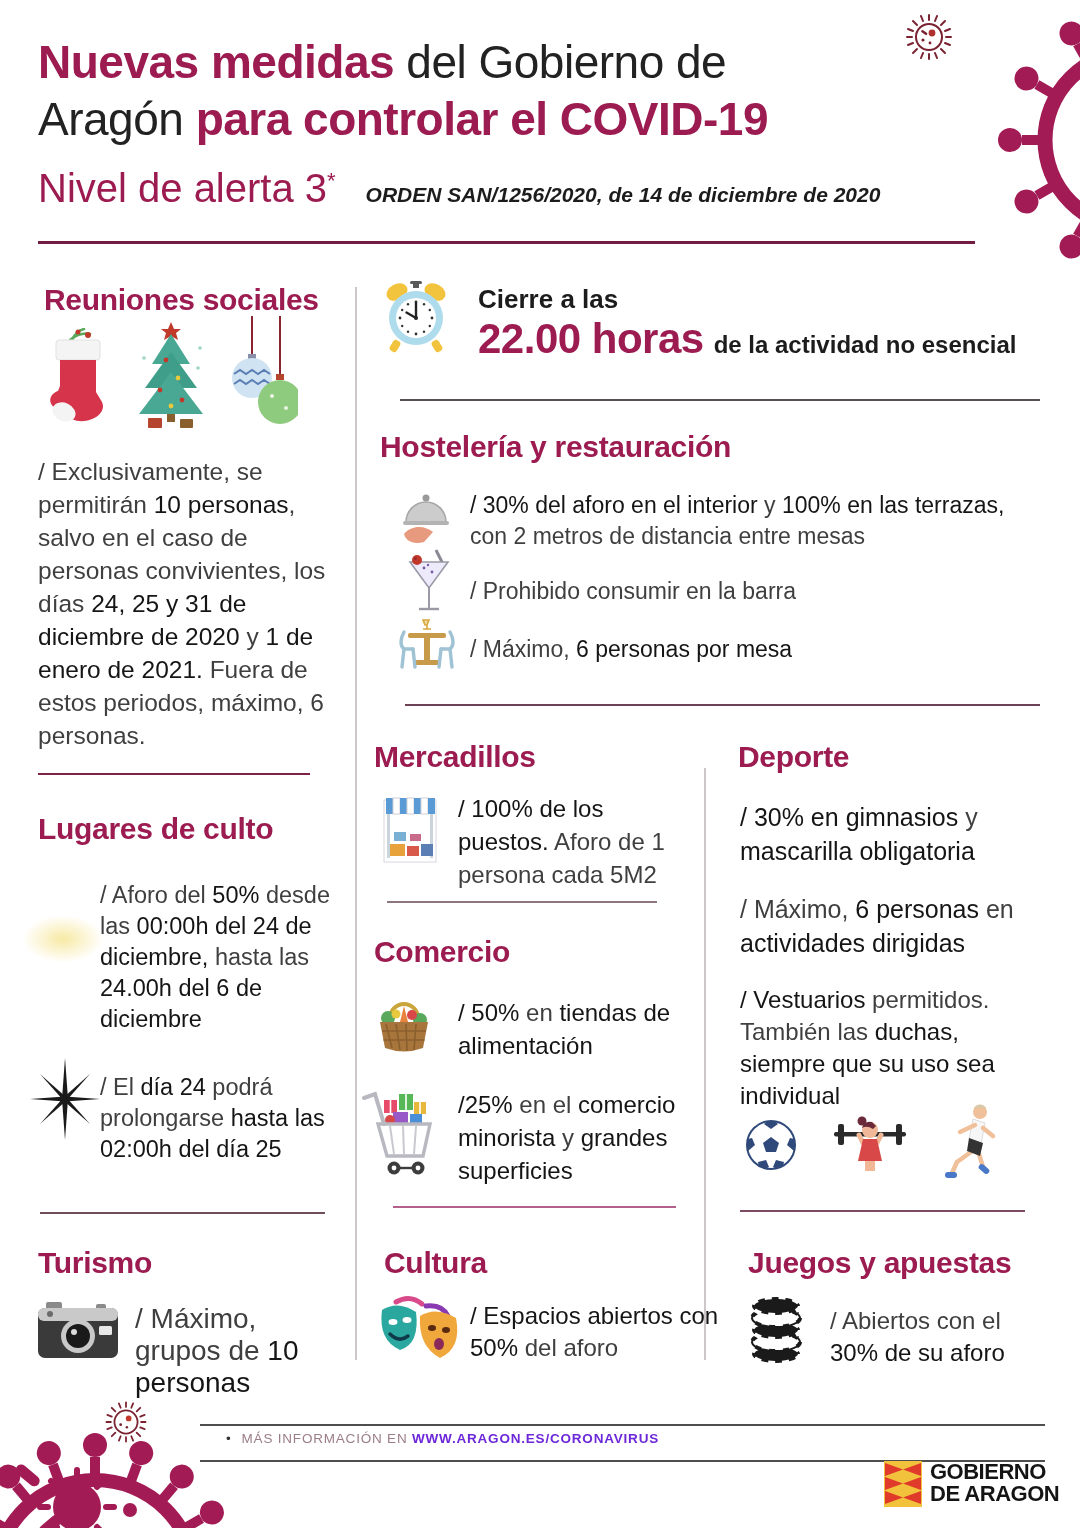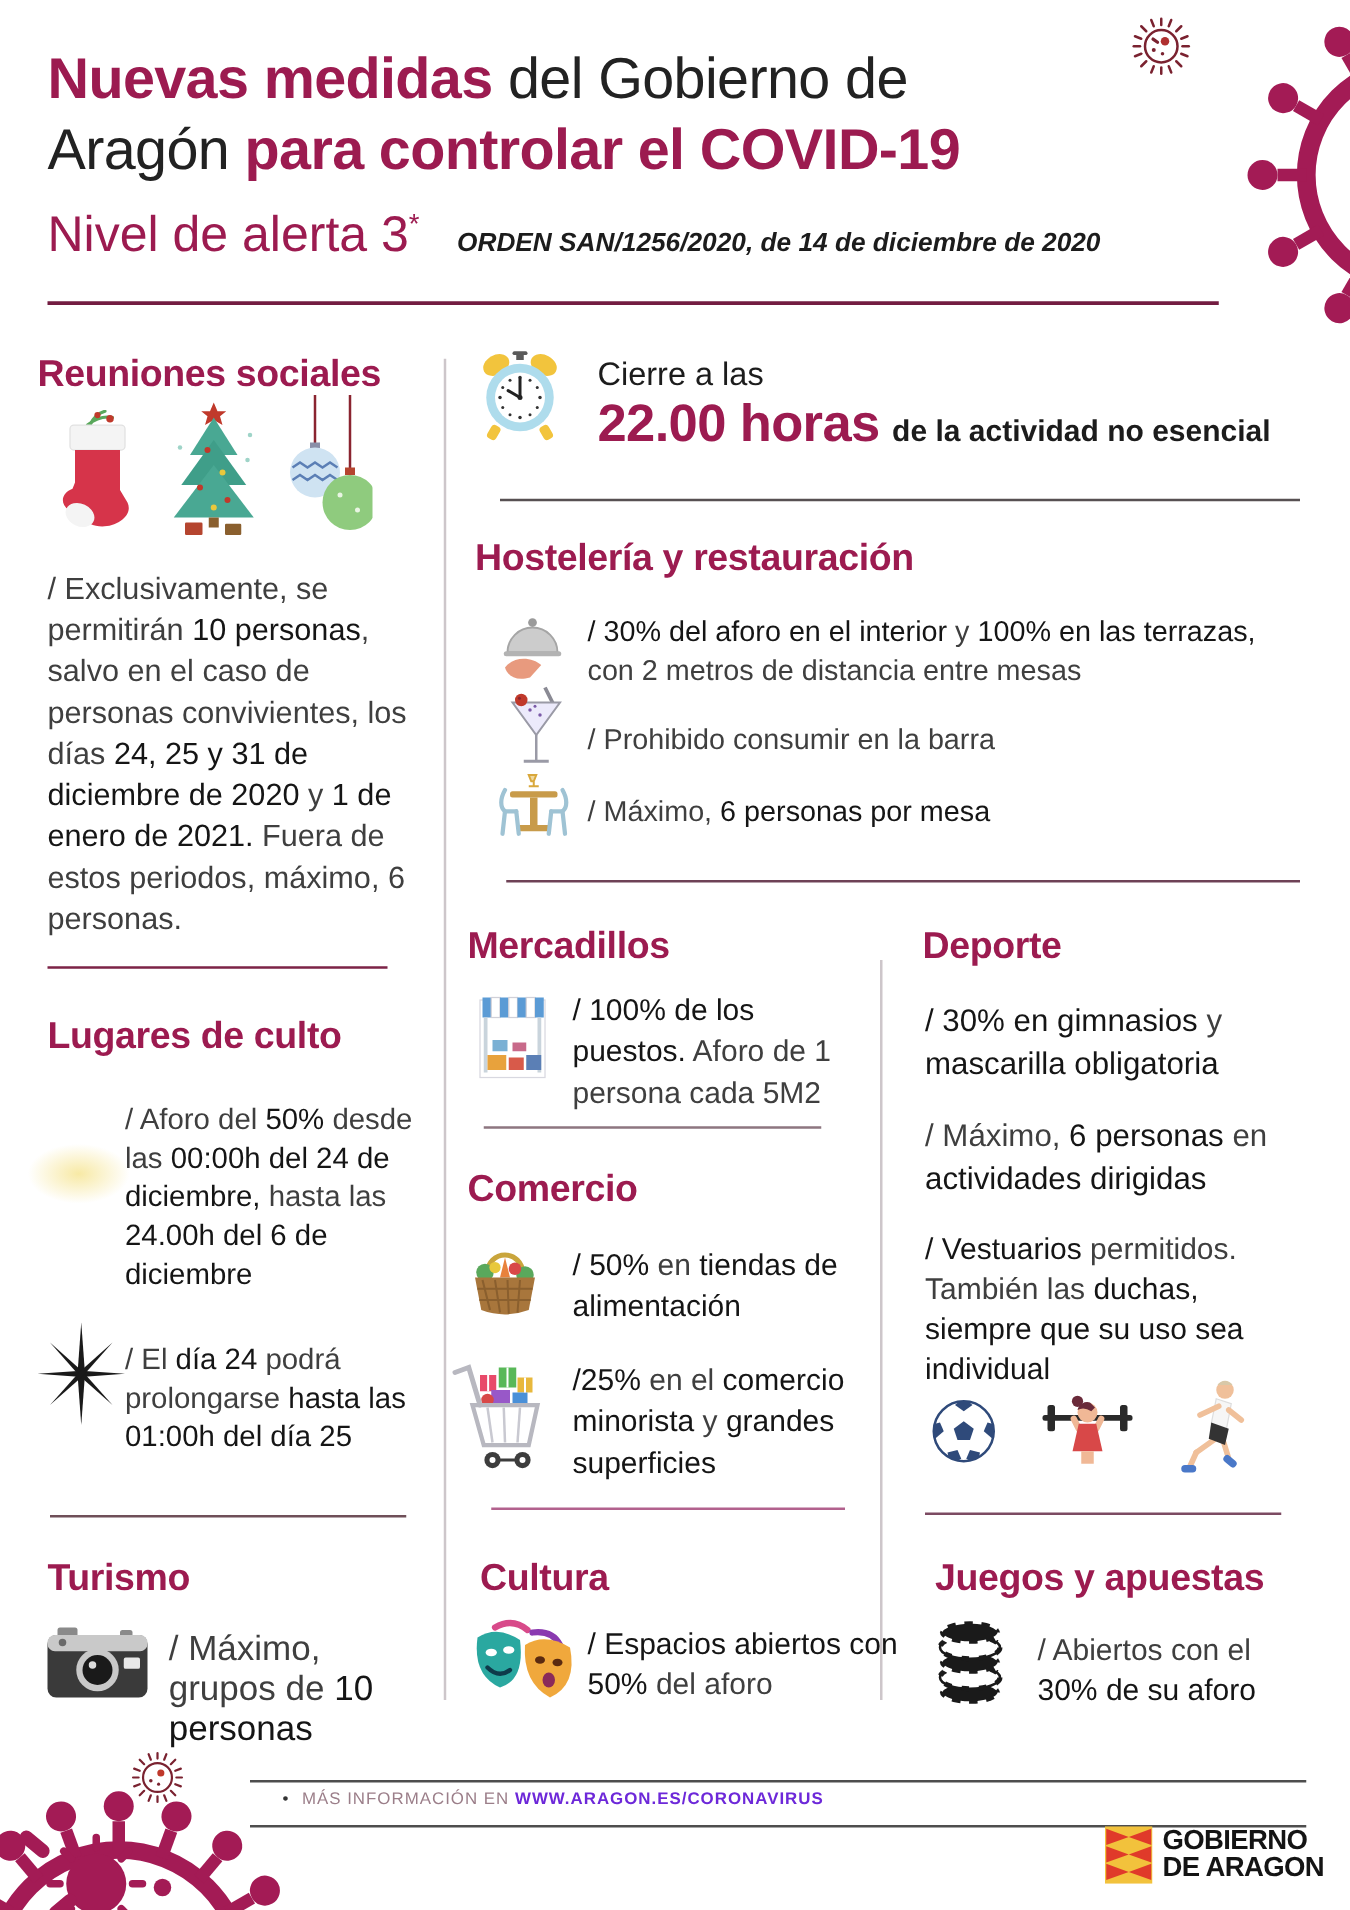--- a/index.html
+++ b/index.html
@@ -13,21 +13,21 @@
   .r{ font-weight:400; color:var(--body); }
   .p{ position:absolute; margin:0; }
   .title{ position:absolute; left:38px; top:34px; font-size:46px; line-height:57px; letter-spacing:-0.5px; }
   .t-acc{ color:var(--acc); font-weight:700; }
   .t-blk{ color:#222; font-weight:400; }
   .alert-row{ position:absolute; left:38px; top:166px; display:flex; align-items:baseline; gap:30px; }
   .alert{ font-size:40px; font-weight:400; color:var(--acc); }
   .alert sup{ font-size:22px; }
   .order{ font-size:21px; font-style:italic; font-weight:700; color:#1c1c1c; }
   .cierre{ position:absolute; left:478px; top:284px; }
-  .cierre .l1{ font-size:26px; font-weight:400; color:#1c1c1c; }
+  .cierre .l1{ font-size:26px; font-weight:700; color:#1c1c1c; }
   .cierre .time{ font-size:42px; font-weight:700; color:var(--acc); letter-spacing:-0.5px;margin-top:41px; }
   .cierre .rest{ font-size:24px; font-weight:700; color:#1c1c1c; margin-left:10px; }
   .foot-info{ position:absolute; left:226px; top:1431px; font-size:13.5px; letter-spacing:0.8px; }
   .foot-info .dot{ color:#333; margin-right:10px; }
   .foot-info .pre{ color:#9b7e89; font-weight:400; }
   .foot-info .lnk{ color:#6d28d9; font-weight:700; }
   .logo{ position:absolute; left:884px; top:1461px; display:flex; gap:8px; align-items:flex-start; }
   .logo .txt{ font-size:22px; line-height:22px; font-weight:700; color:#141414; letter-spacing:-0.5px; }
   .glow{ position:absolute; left:22px; top:915px; width:82px; height:48px;
          background:radial-gradient(ellipse at center, rgba(247,232,160,0.95), rgba(247,232,160,0) 70%); }
@@ -152,21 +152,21 @@
   <div class="alert-row">
     <span class="alert"><span>Nivel de alerta 3</span><sup>*</sup></span>
     <span class="order">ORDEN SAN/1256/2020, de 14 de diciembre de 2020</span>
   </div>
 
   <div class="line" style="left:38px;top:241px;width:937px;height:3px;background:#731c41"></div>
 
   <div class="vline" style="left:355px;top:287px;height:1073px"></div>
   <div class="vline" style="left:704px;top:768px;height:592px"></div>
 
-  <div class="abs h" style="left:30px;top:283px">Reuniones sociales</div>
+  <div class="abs h" style="left:44px;top:283px">Reuniones sociales</div>
 
   <svg class="abs" style="left:42px;top:328px;width:70px;height:102px" viewBox="0 0 70 102">
     <g stroke="#5aa85c" stroke-width="2.5" fill="none" stroke-linecap="round">
       <path d="M28 12 q10 -8 20 -6"></path>
         <path d="M30 12 q4 -9 12 -11"></path>
     </g>
     <circle cx="46" cy="7" r="3" fill="#c0392b"></circle>
       <circle cx="36" cy="4" r="2.5" fill="#c0392b"></circle>
     <rect x="14" y="12" width="44" height="20" rx="3" fill="#f4f4f4" stroke="#e1e1e1"></rect>
     <path d="M18 32 H54 V64 L60 74 C66 87 44 98 30 91 L13 80 C5 74 8 66 16 63 L18 58 Z" fill="#d6344a"></path>
@@ -225,21 +225,21 @@
   <svg class="abs" style="left:26px;top:1058px;width:78px;height:82px" viewBox="0 0 78 82">
     <g fill="#1a1a1a">
       <polygon points="39,0 42,41 39,82 36,41"></polygon>
       <polygon points="4,41 39,38.5 74,41 39,43.5"></polygon>
       <polygon points="14,16 40.5,39.5 64,66 37.5,42.5"></polygon>
       <polygon points="64,16 40.5,42.5 14,66 37.5,39.5"></polygon>
     </g>
   </svg>
 
   <p class="p" style="left:100px;top:1072px;width:250px;font-size:23.5px;line-height:31px">
-    <span class="r">/ El </span><span class="b">día 24</span><span class="r"> podrá prolongarse </span><span class="b">hasta las 01:00h del día 25</span>
+    <span class="r">/ El </span><span class="b">día 24</span><span class="r"> podrá prolongarse </span><span class="b">hasta las 02:00h del día 25</span>
   </p>
 
   <svg class="abs" style="left:383px;top:280px;width:66px;height:74px" viewBox="0 0 66 74">
     <ellipse cx="14" cy="12" rx="11" ry="8" fill="#f2c43d" transform="rotate(-28 14 12)"></ellipse>
     <ellipse cx="52" cy="12" rx="11" ry="8" fill="#f2c43d" transform="rotate(28 52 12)"></ellipse>
     <rect x="30" y="3" width="6" height="5" fill="#5a5a5a"></rect>
       <rect x="27" y="1" width="12" height="3" rx="1.5" fill="#5a5a5a"></rect>
     <rect x="8" y="60" width="8" height="12" rx="3" fill="#f2c43d" transform="rotate(30 12 66)"></rect>
     <rect x="50" y="60" width="8" height="12" rx="3" fill="#f2c43d" transform="rotate(-30 54 66)"></rect>
     <circle cx="33" cy="38" r="27" fill="#aedcec"></circle>

